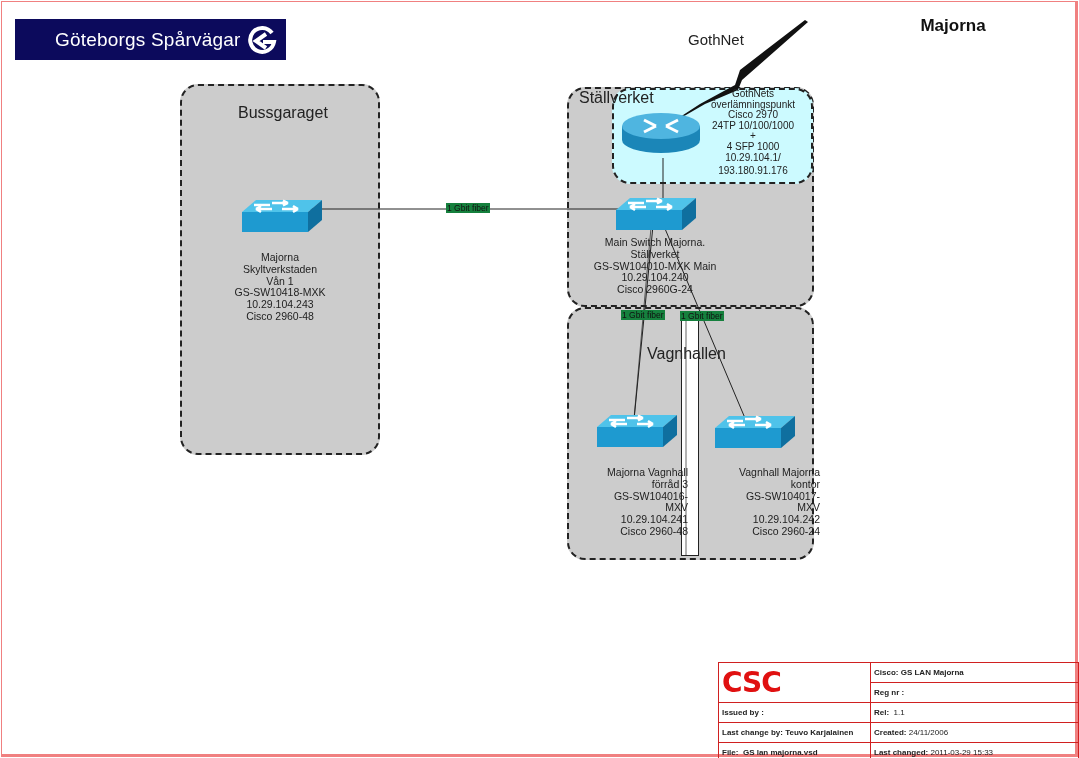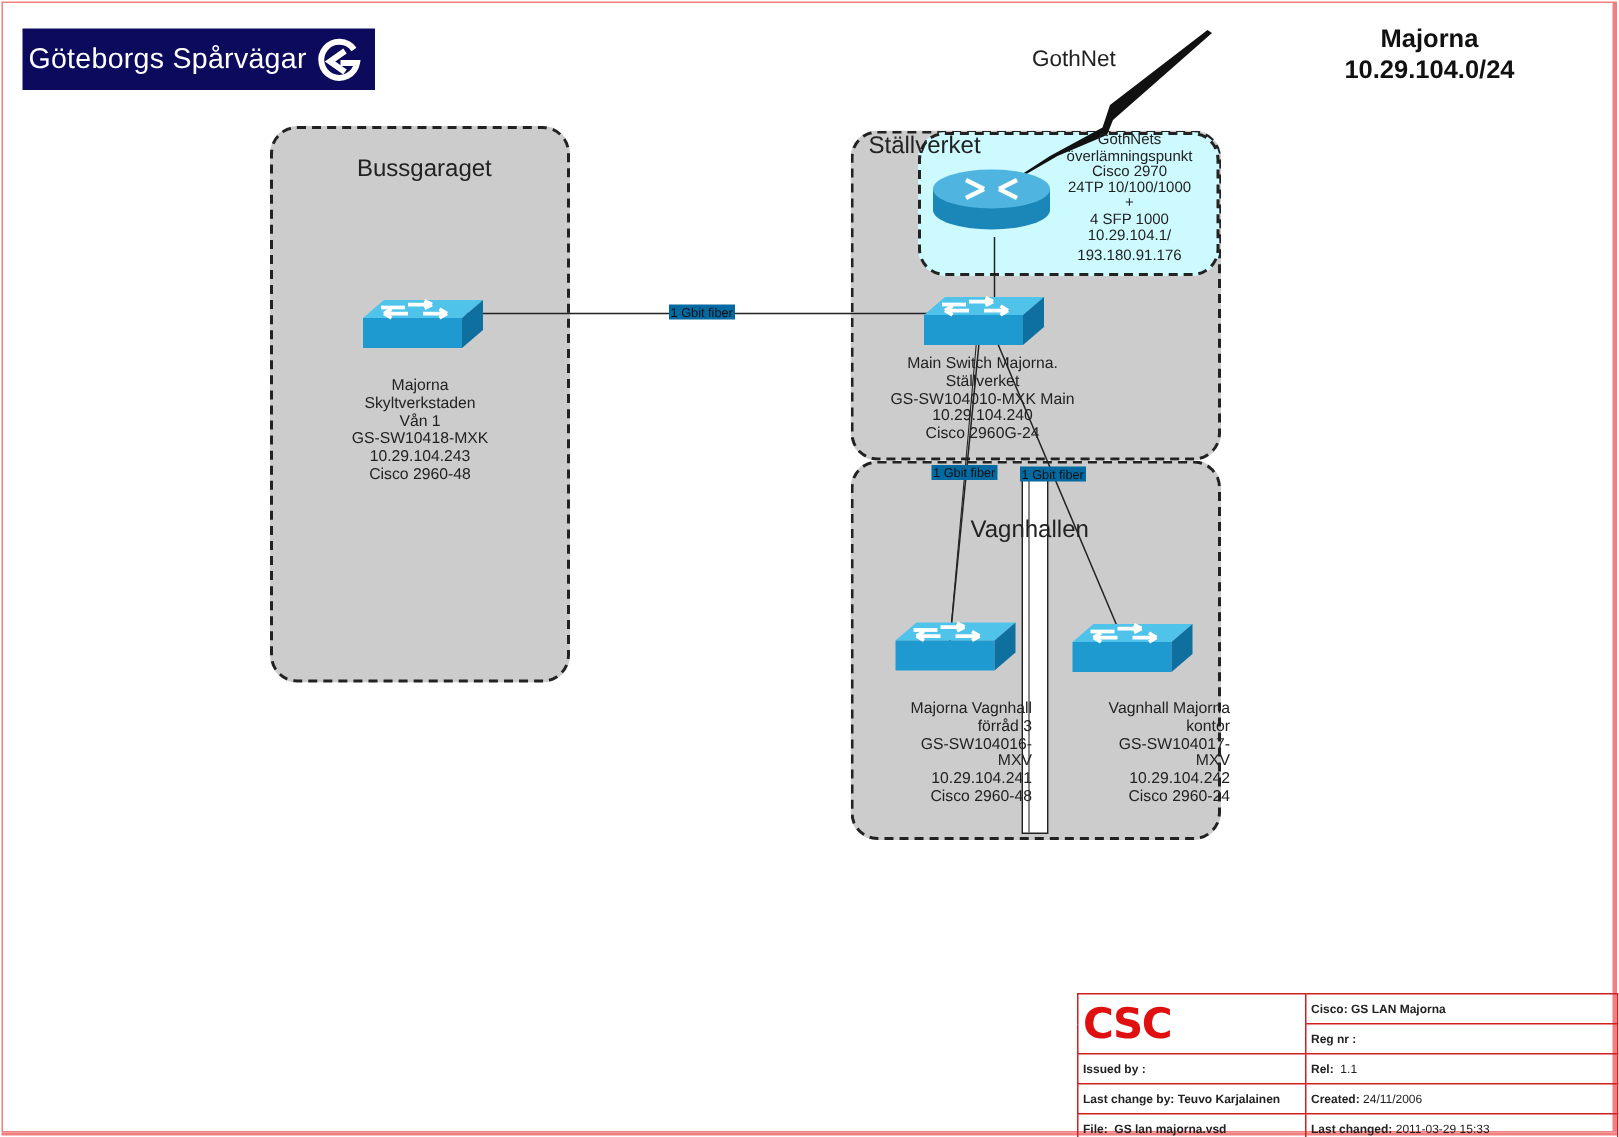--- a/index.html
+++ b/index.html
@@ -1,30 +1,30 @@
 <!DOCTYPE html>
 <html><head>
 <meta charset="utf-8">
 <style>
   html, body { margin:0; padding:0; background:#fff; }
   body { width:1079px; height:758px; position:relative; overflow:hidden; font-family:"Liberation Sans", sans-serif; color:#222; }
   .page-border { position:absolute; left:1px; top:1px; width:1075px; height:754px; border:1px solid #f08080; box-sizing:border-box; }
   .page-border-right { position:absolute; right:1px; top:1px; width:2px; height:754px; background:#f08080; }
   .page-border-bottom { position:absolute; left:1px; bottom:1px; width:1077px; height:2px; background:#f08080; }
-  .logo { position:absolute; left:15px; top:19px; width:235px; height:41px; background:#0c0a5c; color:#fff; display:flex; align-items:center; }
+  .logo { position:absolute; left:15px; top:19px; width:235px; height:41px; background:#0c0a5c; color:#fff; display:flex; align-items:center;padding-left:36px; }
   .logo-text { font-size:19px; margin-left:4px; letter-spacing:0.2px; white-space:nowrap; }
   .logo-icon { margin-left:6px; width:32px; height:32px; }
   .title-block { position:absolute; left:868px; top:15px; width:170px; text-align:center; font-weight:bold; font-size:17px; line-height:21px; color:#111; }
   .gothnet-label { position:absolute; left:688px; top:31px; font-size:15px; color:#222; }
   .zone { position:absolute; background:#cccccc; border:2px dashed #222; border-radius:18px; box-sizing:border-box; }
   .zone-label { position:absolute; font-size:16px; color:#222; }
   .zone-inner { position:absolute; background:#ccfaff; border:2px dashed #222; border-radius:18px; box-sizing:border-box; }
   .device-label { position:absolute; text-align:center; font-size:10.5px; line-height:11.8px; color:#222; white-space:nowrap; }
   .router-label { position:absolute; text-align:center; font-size:10px; line-height:10.6px; color:#222; white-space:nowrap; }
-  .link-label { position:absolute; background:#0369a1; font-size:8.5px; padding:0 1px; line-height:10px; color:#111; white-space:nowrap; }
+  .link-label { position:absolute; background:#15803d; font-size:8.5px; padding:0 1px; line-height:10px; color:#111; white-space:nowrap; }
   svg.overlay { position:absolute; left:0; top:0; }
   .white-bar { position:absolute; left:681px; top:313px; width:18px; height:243px; background:#fff; border:1px solid #222; box-sizing:border-box; }
   
   .tb { position:absolute; left:718px; top:662px; width:361px; height:96px; }
   .tb table { border-collapse:collapse; width:100%; height:100%; font-size:8px; }
   .tb td { border:1px solid #d02020; padding:0 3px; height:19px; color:#222; white-space:nowrap; }
   .tb .b { font-weight:bold; }
   .csc { color:#e01010; font-weight:900; font-size:28px; letter-spacing:-1px; font-family:"DejaVu Sans", sans-serif; }
 </style>
 </head>
@@ -37,21 +37,20 @@
 <div class="logo">
   <span class="logo-text">Göteborgs Spårvägar</span>
   <svg class="logo-icon" viewBox="0 0 32 32">
     <path d="M26 9 A12 12 0 1 0 28 18 L17 18" fill="none" stroke="#fff" stroke-width="4"></path>
     <path d="M20 10 L10 17 L20 24" fill="none" stroke="#fff" stroke-width="4"></path>
   </svg>
 </div>
 
 <div class="title-block">
   <div>Majorna</div>
-  <div>10.29.104.0/24</div>
 </div>
 
 <div class="gothnet-label">GothNet</div>
 
 <div class="zone" style="left:180px; top:84px; width:200px; height:371px;"></div>
 <div class="zone-label" style="left:238px; top:104px;">Bussgaraget</div>
 
 <div class="zone" style="left:567px; top:87px; width:247px; height:220px;"></div>
 <div class="zone" style="left:567px; top:307px; width:247px; height:253px;"></div>
 <div class="zone-inner" style="left:612px; top:88px; width:201px; height:96px;"></div>

